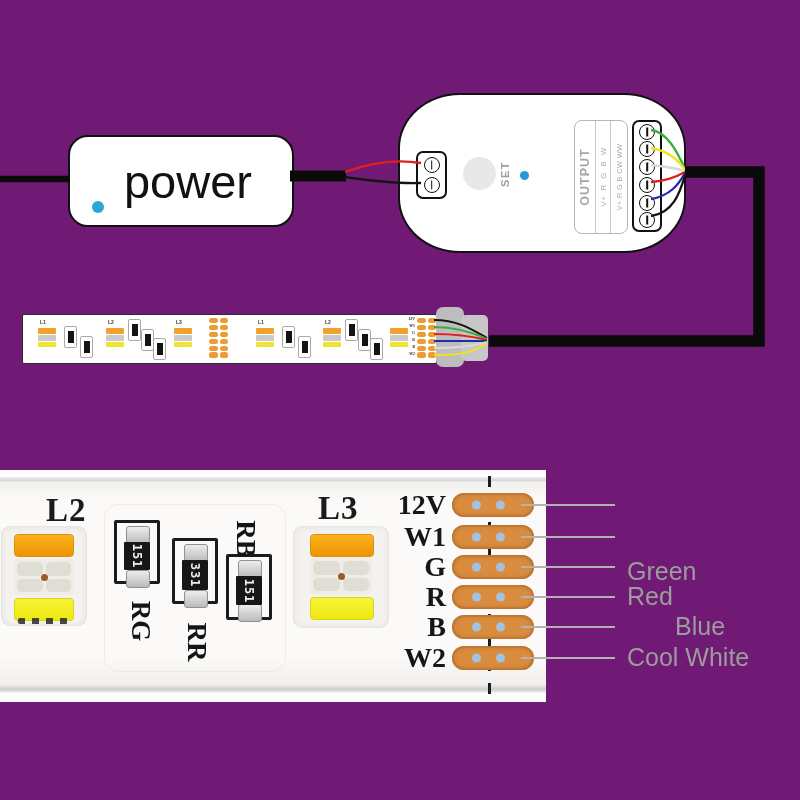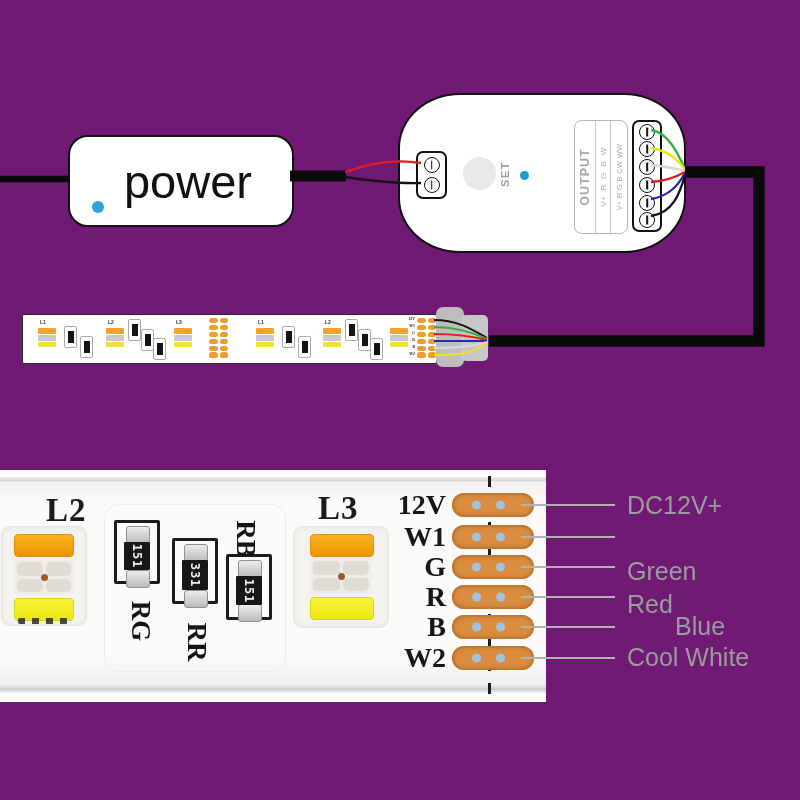--- a/index.html
+++ b/index.html
@@ -339,18 +339,17 @@
       </div>
   </div>
 
   <div class="ann-line" style="top:504px;"></div>
   <div class="ann-line" style="top:536px;"></div>
   <div class="ann-line" style="top:566px;"></div>
   <div class="ann-line" style="top:596px;"></div>
   <div class="ann-line" style="top:626px;"></div>
   <div class="ann-line" style="top:657px;"></div>
 
-  <span class="ann-text" style="top:490px;">DC12V+</span>
   <span class="ann-text" style="top:556px;">Green</span>
-  <span class="ann-text" style="top:581px;margin-top:8px;">Red</span>
+  <span class="ann-text" style="top:581px;">Red</span>
   <span class="ann-text" style="top:611px;margin-left:48px;">Blue</span>
   <span class="ann-text" style="top:642px;">Cool White</span>
 </div>
 
 </body></html>

